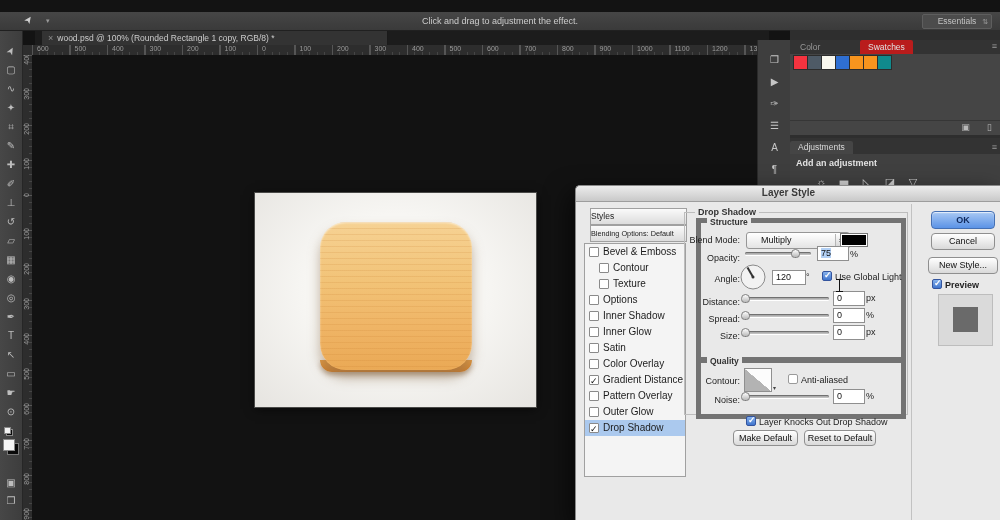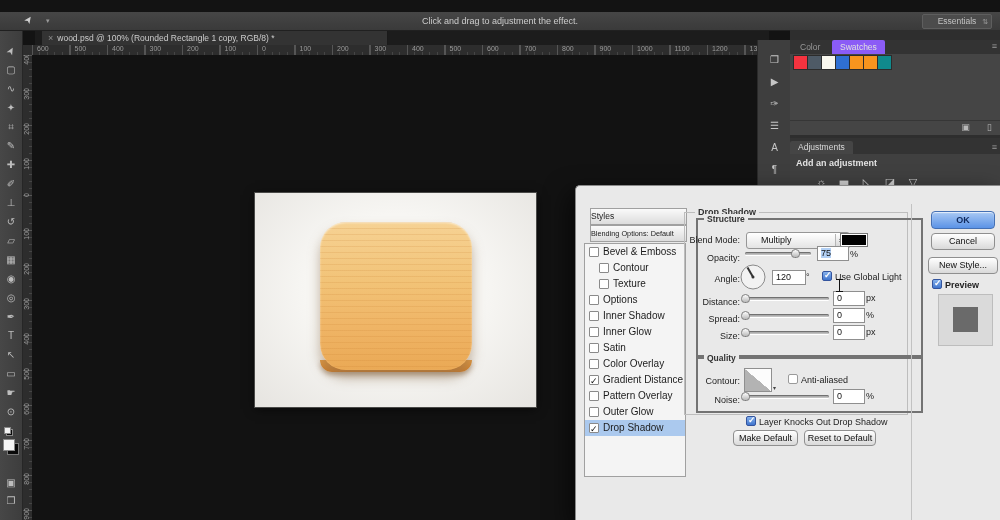--- a/index.html
+++ b/index.html
@@ -77,21 +77,21 @@
   
   .dock{position:absolute;left:757px;top:40px;width:33px;height:480px;
     background:#3e3e3e;border-left:1px solid #2a2a2a;}
   .dock-icon{position:absolute;left:0;width:33px;height:16px;text-align:center;
     color:#c6c6c6;font-size:10px;line-height:16px;}
 
   
   .panels{position:absolute;left:790px;top:30px;width:210px;height:490px;background:#2e2e2e;}
   .panel-tabs{position:absolute;left:0;top:10px;width:210px;height:14px;background:#333333;}
   .panel-tab{position:absolute;top:0;height:14px;line-height:14px;padding:0 8px;font-size:8.5px;}
-  .panel-tab.active{background:#8b5cf6;color:#e0e0e0;border-radius:2px 2px 0 0;}
+  .panel-tab.active{background:#b91c1c;color:#e0e0e0;border-radius:2px 2px 0 0;margin-left:28px;}
   .panel-tab.inactive{color:#999;}
   .panel-menu{position:absolute;right:3px;top:1px;color:#9c9c9c;font-size:9px;}
   .swatch-area{position:absolute;left:0;top:24px;width:210px;height:66px;background:#454545;}
   .swatch{position:absolute;top:2px;width:13px;height:13px;box-shadow:0 0 0 1px #2c2c2c;}
   .swatch-bottombar{position:absolute;left:0;top:90px;width:210px;height:14px;background:#454545;
     border-top:1px solid #363636;}
   .swatch-action{position:absolute;top:1px;color:#b8b8b8;font-size:9px;}
   .adj-panel{position:absolute;left:0;top:108px;width:210px;height:100px;background:#333;}
   .adj-tab{position:absolute;left:0;top:3px;height:13px;line-height:13px;padding:0 8px;
     background:#454545;color:#dadada;font-size:8.5px;border-radius:2px 2px 0 0;}
@@ -122,21 +122,21 @@
     padding-left:4px;white-space:nowrap;}
   .style-item.selected{background:#abc9ee;}
   .style-item.indent{padding-left:14px;}
   .list-check{display:inline-block;vertical-align:-2px;width:8px;height:8px;margin-right:4px;
     background:#fff;border:1px solid #8a8a8a;border-radius:1px;position:relative;}
   .list-check.checked::after{content:"✓";position:absolute;left:0;top:-3px;font-size:9px;color:#111;}
 
   .effect-group{position:absolute;left:108px;top:26px;width:222px;height:201px;
     border:1px solid #bdbdbd;}
   .group-label{position:absolute;background:#e9e9e9;padding:0 3px;font-weight:bold;color:#333;}
-  .fieldset{position:absolute;border:2px solid #737373;padding-left:23px;}
+  .fieldset{position:absolute;border:5px solid #737373;}
 
   .row-label{position:absolute;width:60px;text-align:right;color:#222;}
   .unit{position:absolute;color:#222;}
 
   .popup{position:absolute;height:15px;background:linear-gradient(#ffffff,#e4e4e4);
     border:1px solid #969696;border-radius:3px;line-height:15px;padding-left:14px;color:#111;}
   .popup-arrows{position:absolute;right:1px;top:1px;width:12px;height:13px;
     background:linear-gradient(#fdfdfd,#d6d6d6);border-left:1px solid #b5b5b5;border-radius:0 2px 2px 0;}
   .popup-arrows i{position:absolute;left:3px;width:0;height:0;border-left:3px solid transparent;border-right:3px solid transparent;}
   .popup-arrows .up{top:2px;border-bottom:4px solid #555;}
@@ -321,20 +321,23 @@
             <div class="adj-icon" style="left: 45px;">▅</div>
             <div class="adj-icon" style="left: 68px;">◺</div>
             <div class="adj-icon" style="left: 91px;">◪</div>
             <div class="adj-icon" style="left: 114px;">▽</div>
           </div>
       </div>
     </div>
   </div>
 
   <div class="dialog">
+    <div class="dlg-titlebar">
+      <div class="dlg-title">Layer Style</div>
+    </div>
 
     <div class="styles-header">Styles</div>
     <div class="blending-box">Blending Options: Default</div>
     <div class="styles-list" id="styles-list">
         <div class="style-item"><span class="list-check"></span><span>Bevel &amp; Emboss</span></div>
         <div class="style-item indent"><span class="list-check"></span><span>Contour</span></div>
         <div class="style-item indent"><span class="list-check"></span><span>Texture</span></div>
         <div class="style-item"><span class="list-check"></span><span>Options</span></div>
         <div class="style-item"><span class="list-check"></span><span>Inner Shadow</span></div>
         <div class="style-item"><span class="list-check"></span><span>Inner Glow</span></div>

